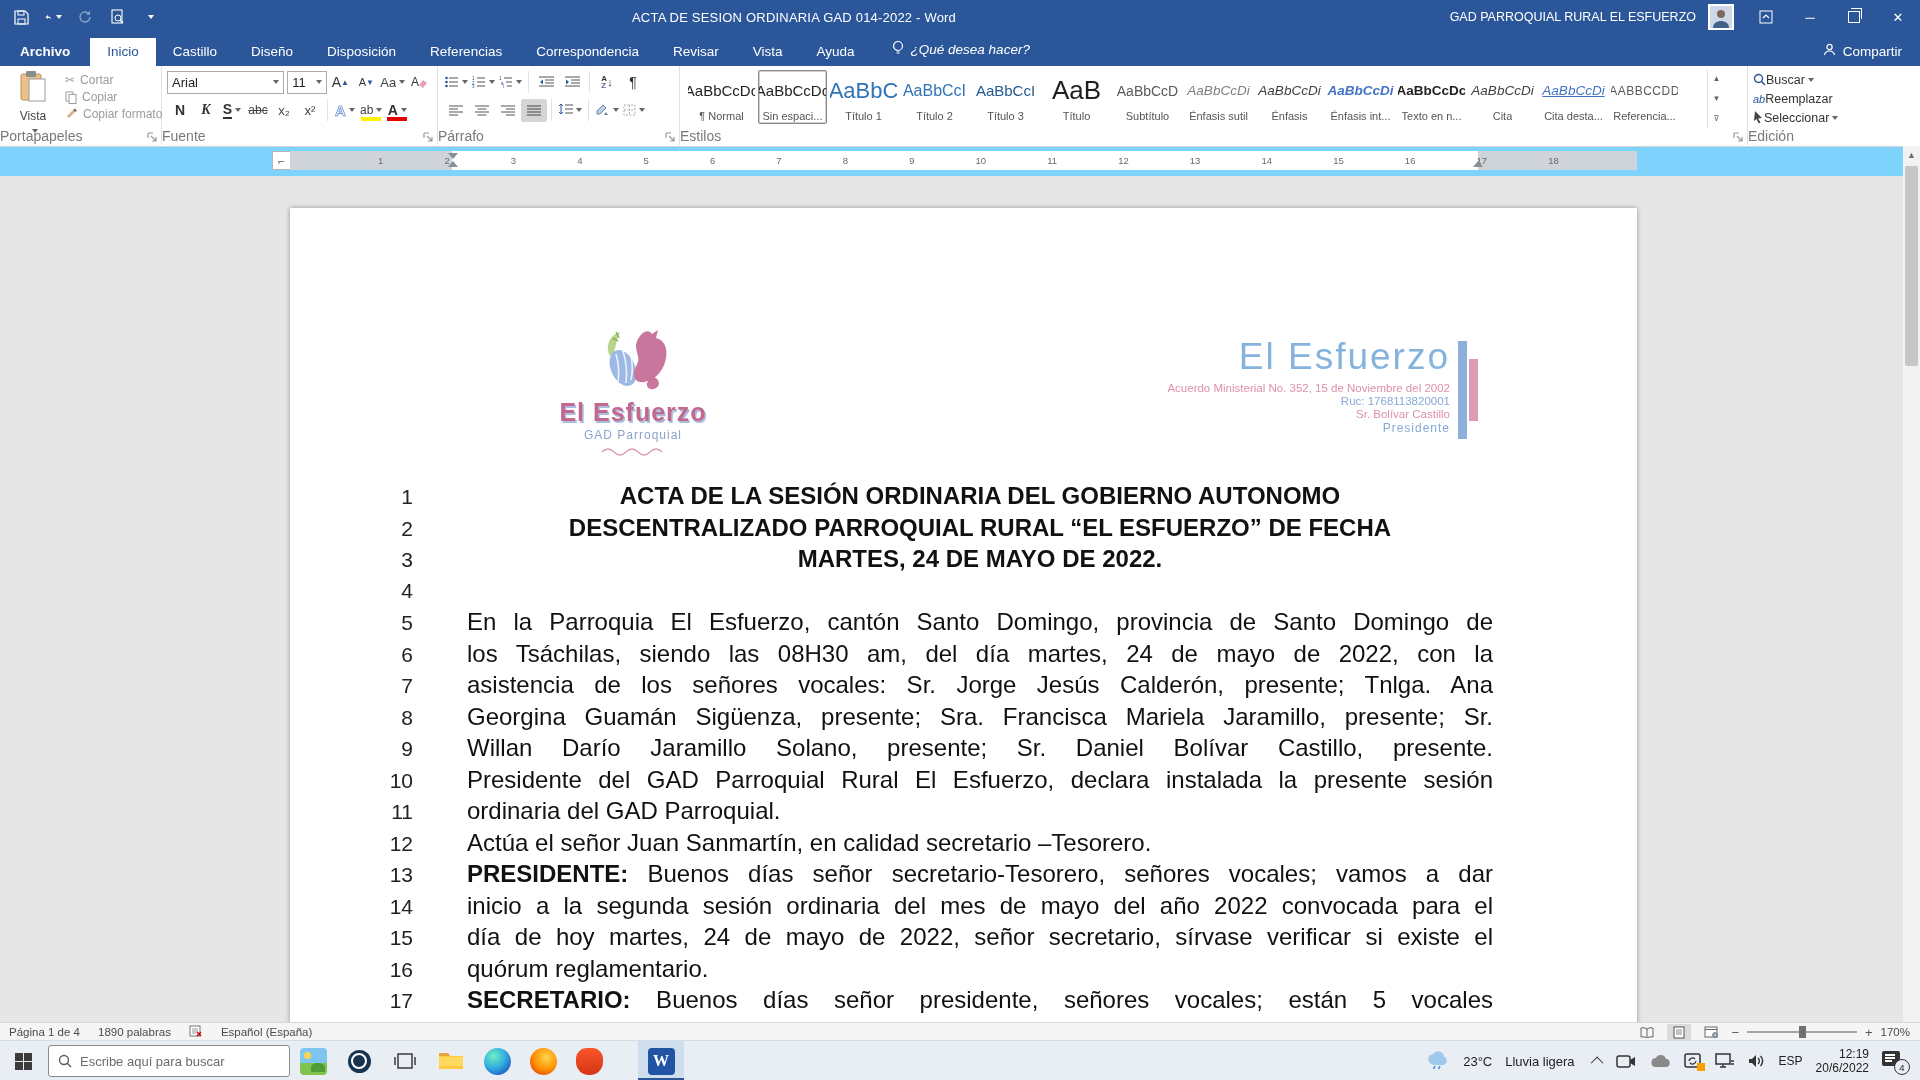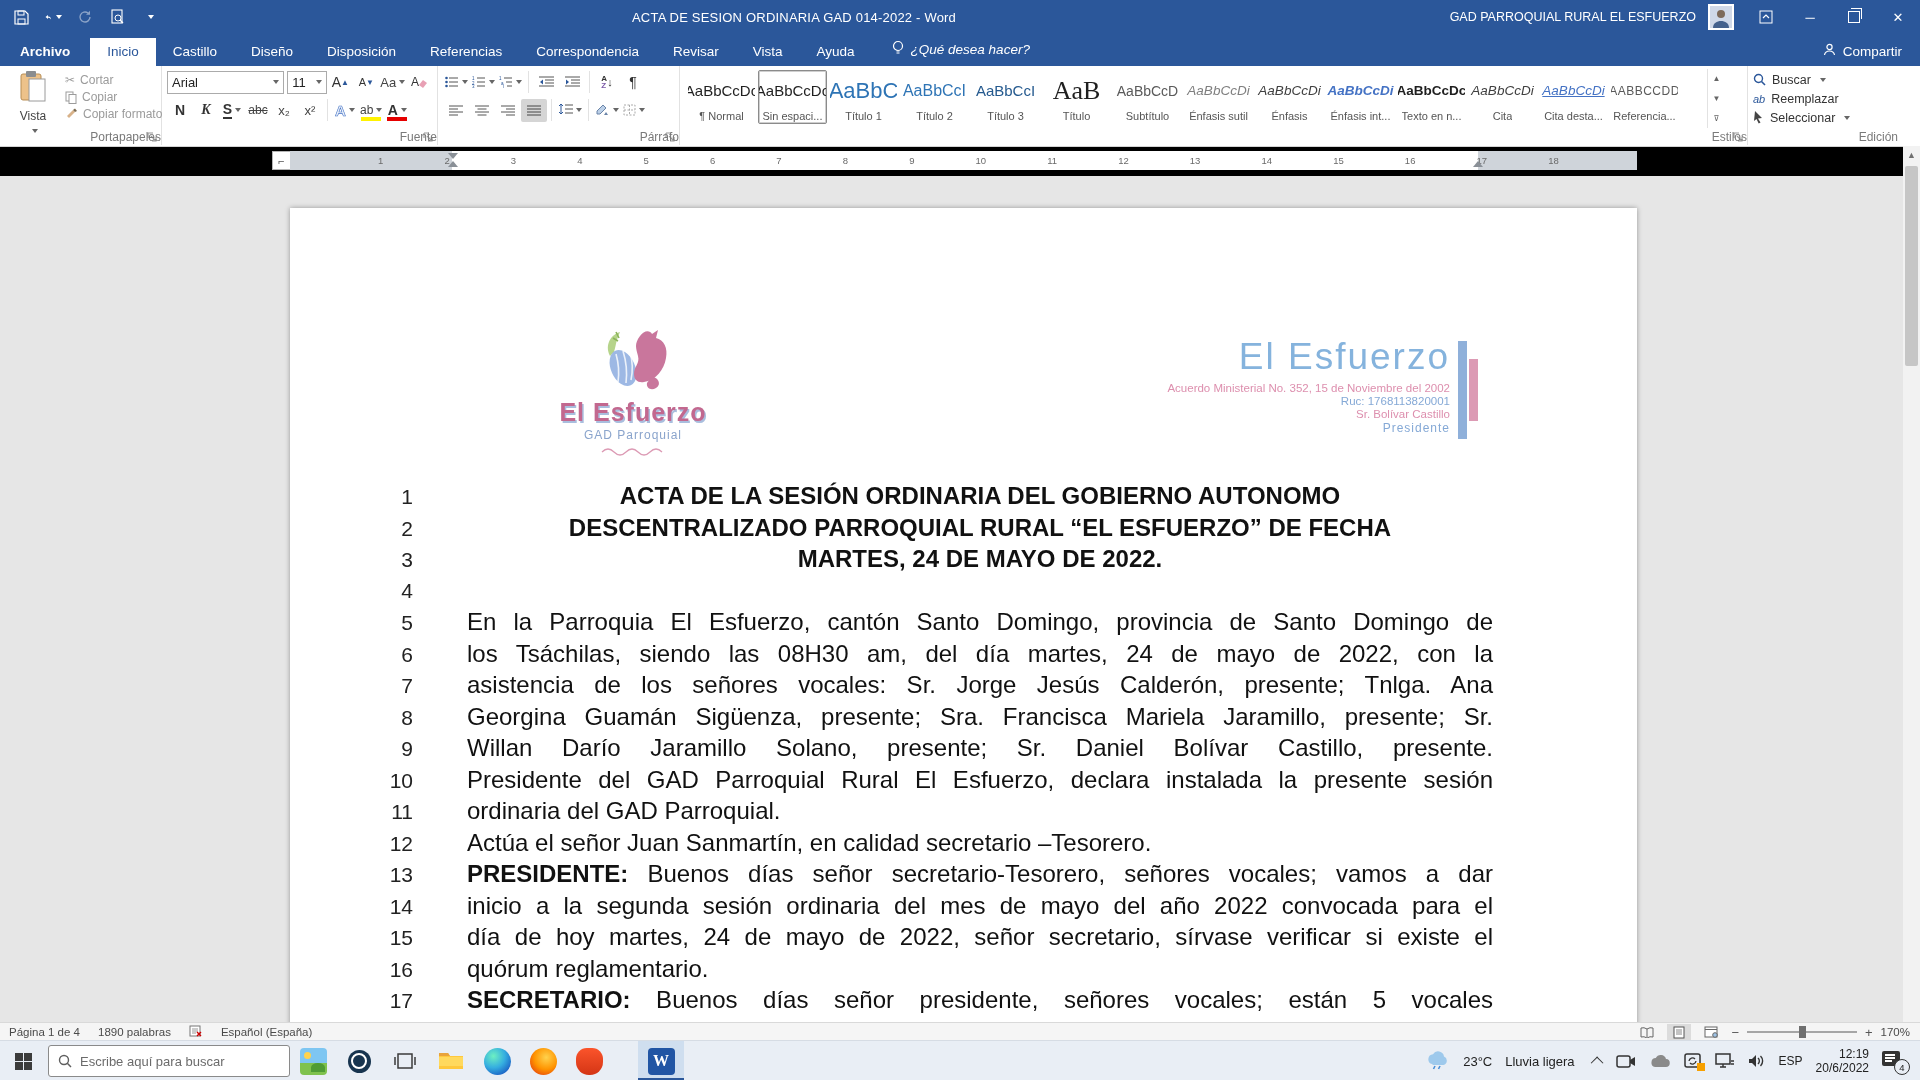--- a/index.html
+++ b/index.html
@@ -1,17 +1,17 @@
 <!DOCTYPE html>
 <html><head>
 <meta charset="utf-8">
 <style>
   html,body{margin:0;padding:0;background:#9a9a9a}
   #app{position:relative;width:1920px;height:1080px;overflow:hidden;
-       font-family:"Liberation Sans",sans-serif;background:#000000;user-select:none}
+       font-family:"Liberation Sans",sans-serif;background:#7dd3fc;user-select:none}
   
   #titlebar{position:absolute;left:0;top:0;width:1920px;height:34px;background:#2b579a;
             display:flex;align-items:center;color:#fff}
   .qat{display:flex;align-items:center;gap:14px;padding-left:12px;width:190px}
   .qicon{width:18px;height:18px;display:flex;align-items:center;justify-content:center;font-size:15px}
   .qicon svg{display:block}
   .dis{opacity:.45}
   #title-text{flex:0 0 auto;margin-left:430px;font-size:13px;letter-spacing:.2px}
   #tb-right{margin-left:auto;display:flex;align-items:center;height:34px}
   #account-name{font-size:12.5px;margin-right:12px}
@@ -23,21 +23,21 @@
   #tabsrow{position:absolute;left:0;top:34px;width:1920px;height:32px;background:#2b579a;display:flex;align-items:flex-end;color:#fff}
   .rtab{padding:6px 17px 7px;font-size:13.5px;cursor:default}
   .rtab.active{background:#fff;color:#2b579a}
   .rtab.file{font-weight:bold;padding:6px 20px 7px}
   #tellme{display:flex;align-items:center;gap:7px;margin-left:20px;padding-bottom:7px;font-size:13.5px;font-style:italic}
   #share{margin-left:auto;display:flex;align-items:center;gap:7px;padding:0 18px 7px;font-size:13.5px}
   
   #ribbon{position:absolute;left:0;top:66px;width:1920px;height:80px;background:#fff;
           border-bottom:1px solid #d4d4d4;display:flex;font-size:12px;color:#444}
   .rgroup{position:relative;height:79px;border-right:1px solid #e2e2e2;padding:3px 5px 17px;box-sizing:border-box}
-  .glabel{position:absolute;bottom:1px;left:16px;right:0;text-align:right;font-size:12px;color:#7a7a7a}
+  .glabel{position:absolute;bottom:1px;left:0;right:0;text-align:left;font-size:14px;color:#7a7a7a}
   .launcher{position:absolute;bottom:2px;right:3px;width:12px;height:12px;opacity:.75}
   .tri{display:inline-block;width:0;height:0;border-left:3.5px solid transparent;border-right:3.5px solid transparent;border-top:4px solid #666;margin-left:3px;vertical-align:middle}
   .btn-sm{display:inline-flex;align-items:center;justify-content:center;height:23px;min-width:22px;padding:0 2px;border-radius:2px}
   .vdiv{width:1px;background:#e2e2e2;margin:2px 4px;align-self:stretch}
   
   #grp-clipboard{width:162px;display:flex}
   #paste-btn{width:56px;text-align:center;padding-top:2px}
   #paste-btn .plabel{font-size:12px;margin-top:3px;color:#444}
   .clip-col{display:flex;flex-direction:column;gap:3px;margin-left:4px;padding-top:4px}
   .clip-item{display:flex;align-items:center;gap:5px;color:#9b9b9b;font-size:12px;white-space:nowrap}
@@ -58,32 +58,32 @@
   #grp-styles{width:1068px;display:flex}
   #style-gallery{display:flex;gap:2px;padding:1px 2px;overflow:hidden;width:1016px}
   .sitem{width:69px;height:54px;border:1px solid transparent;border-radius:2px;display:flex;flex-direction:column;align-items:center;justify-content:flex-end;padding-bottom:1px;box-sizing:border-box;background:#fff}
   .sitem.sel{border:1px solid #8b8b8b;box-shadow:inset 0 0 0 1px #cfcfcf}
   .s-sample{flex:1;display:flex;align-items:center;justify-content:center;white-space:nowrap;overflow:hidden;width:100%;text-align:center}
   .s-label{font-size:11px;color:#555;white-space:nowrap;overflow:hidden;max-width:66px}
   .gal-scroll{width:17px;display:flex;flex-direction:column;margin-left:2px;border-left:1px solid #e2e2e2}
   .gal-scroll div{flex:1;display:flex;align-items:center;justify-content:center;color:#666;font-size:8px}
   .s0{font-size:15px;color:#1f1f1f}.s1{font-size:15px;color:#1f1f1f}
   .s2{font-size:22px;color:#2e74b5}.s3{font-size:16px;color:#2e74b5}.s4{font-size:15px;color:#24598e}
-  .s5{font-family:Liberation Serif, serif;font-size:26px;color:#1f1f1f}
+  .s5{font-family:Liberation Sans, sans-serif;font-size:26px;color:#1f1f1f}
   .s6{font-size:14px;color:#5a5a5a}
   .s7{font-size:13.5px;font-style:italic;color:#7f7f7f}
   .s8{font-size:13.5px;font-style:italic;color:#404040}
   .s9{font-size:13.5px;font-style:italic;font-weight:bold;color:#4472c4}
   .s10{font-size:13.5px;font-weight:bold;color:#1f1f1f}
   .s11{font-size:13.5px;font-style:italic;color:#404040}
   .s12{font-size:13.5px;font-style:italic;color:#4472c4;text-decoration:underline}
   .s13{font-size:12px;color:#5a5a5a;letter-spacing:.5px}
   
   #grp-editing{width:150px;border-right:none;padding-top:4px}
-  .ed-item{display:flex;align-items:center;gap:6px;height:19px;font-size:12.5px;color:#333;white-space:nowrap}
+  .ed-item{display:flex;align-items:center;height:19px;font-size:12.5px;color:#333;white-space:nowrap}
   
   #rulerzone{position:absolute;left:0;top:146px;width:1920px;height:30px}
   #tabsel{position:absolute;left:272px;top:5px;width:17px;height:17px;background:#fff;border:1px solid #b5b5b5;
           display:flex;align-items:center;justify-content:center;color:#555;font-size:11px;font-weight:bold}
   #ruler{position:absolute;left:290px;top:5px;width:1347px;height:19px;background:#cfd4da}
   #ruler-white{position:absolute;left:162px;top:0;width:1026px;height:19px;background:#fff}
   #ruler-nums{position:absolute;left:88px;right:78px;top:0;height:19px;display:flex;justify-content:space-between;align-items:center;font-size:9.5px;color:#6a6a6a}
   .ind-marker{position:absolute;width:0;height:0}
   
   #docarea{position:absolute;left:0;top:176px;width:1920px;height:846px;background:#e6e6e6;overflow:hidden}

